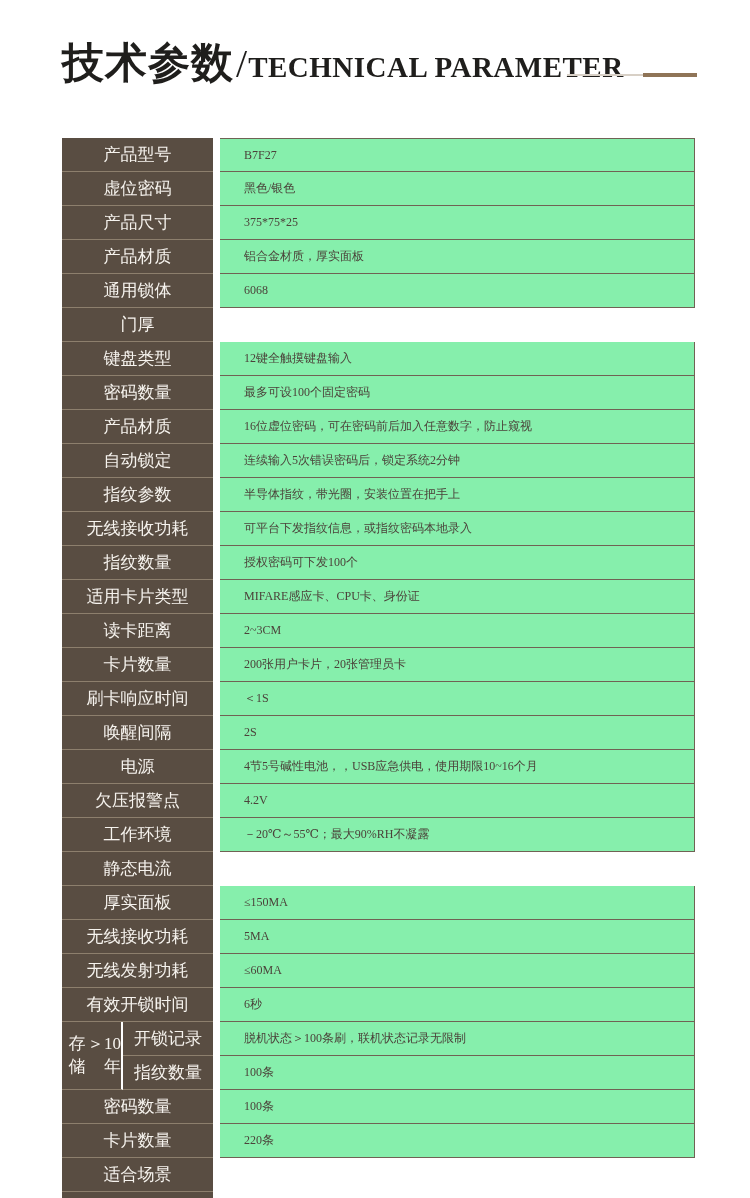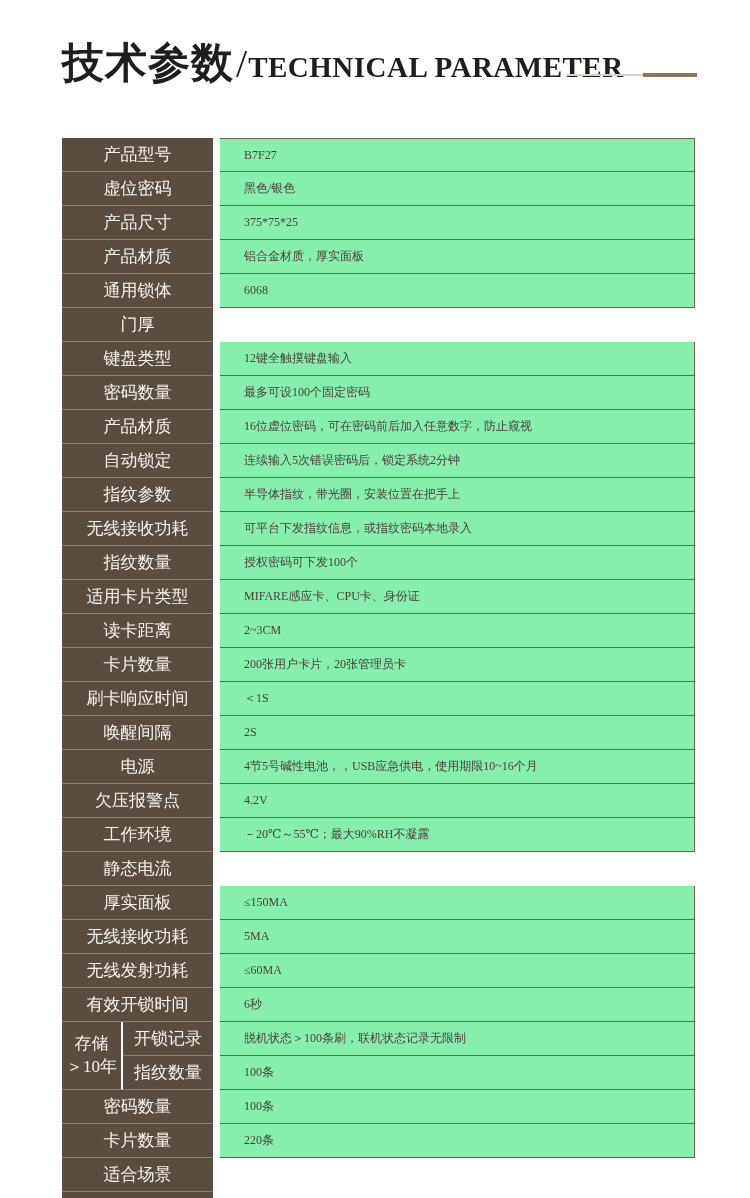--- a/index.html
+++ b/index.html
@@ -49,21 +49,21 @@
     justify-content:center;
     font-size:17px;
     border-bottom:1px solid var(--label-divider);
     text-align:right;
   }
   .lbl-full{grid-column:1 / 3;}
   .lbl-sub{grid-column:2;}
   .lbl-storage{
     grid-column:1;grid-row:span 2;
     border-right:2px solid #ffffff;
-    flex-direction:column;justify-content:center;line-height:1.35;
+    flex-direction:row;justify-content:center;line-height:1.35;
   }
   .val{
     grid-column:4;
     border-bottom:1px solid var(--value-border);
     border-right:1px solid var(--value-border);
     padding-left:24px;
     font-size:12px;
     color:var(--value-text);
     white-space:nowrap;
     background:#86efac;

